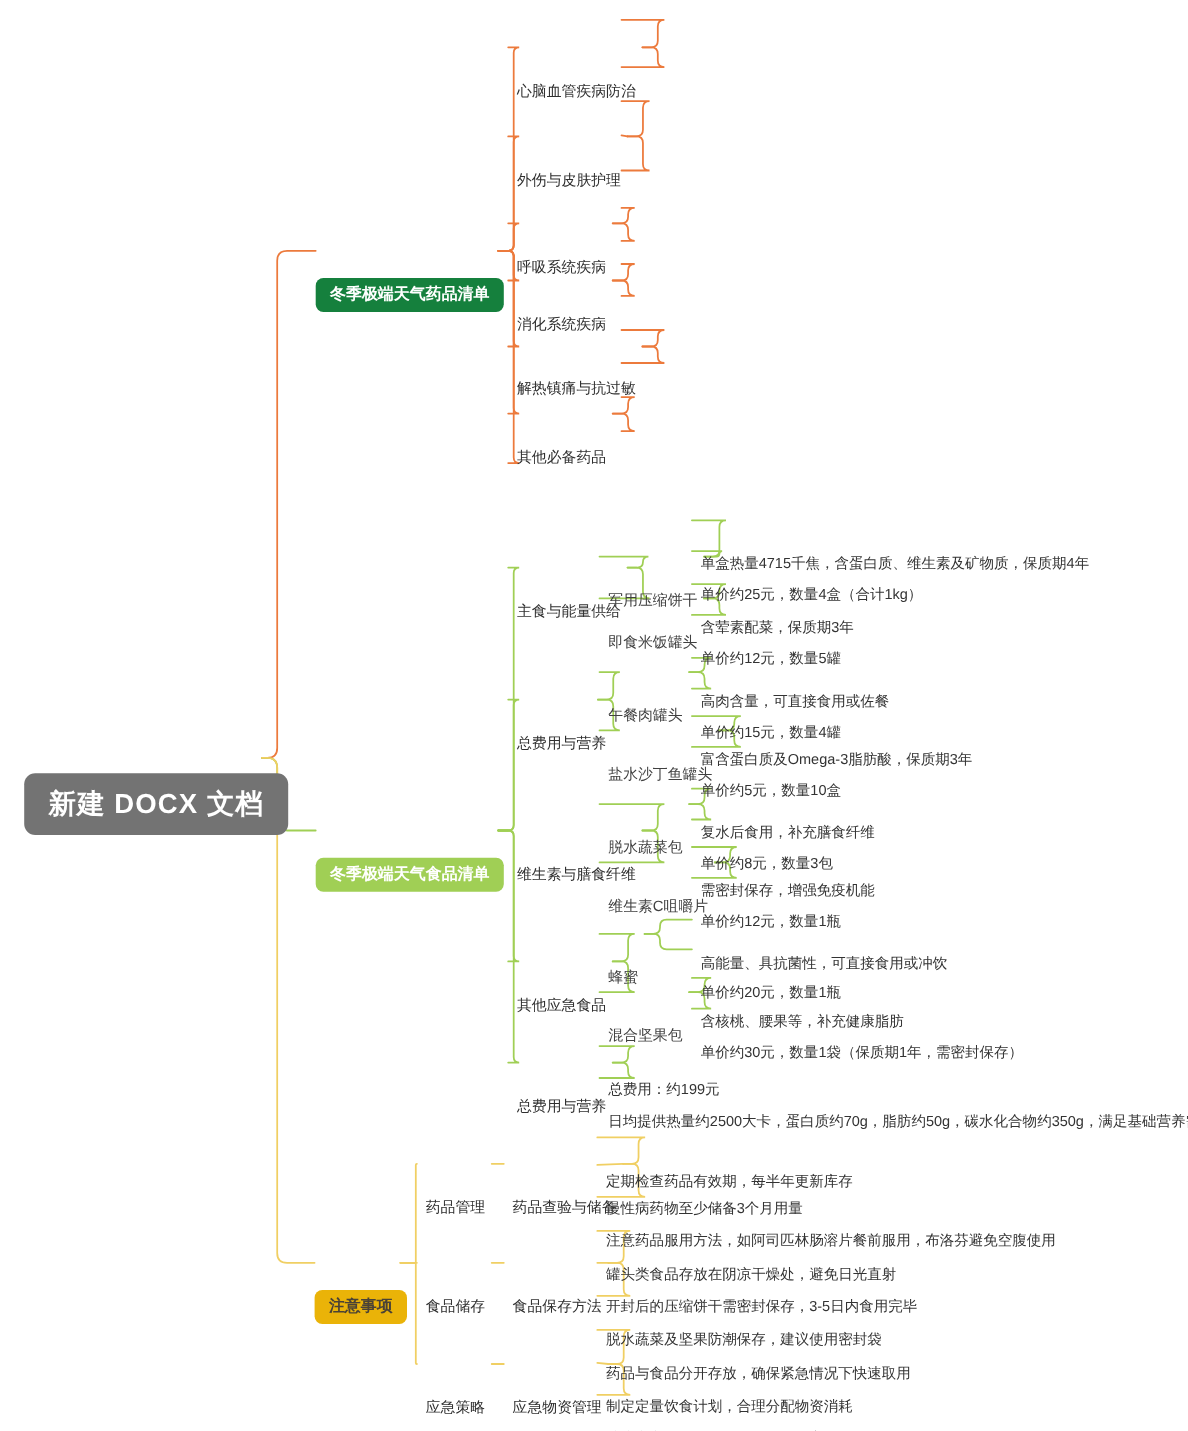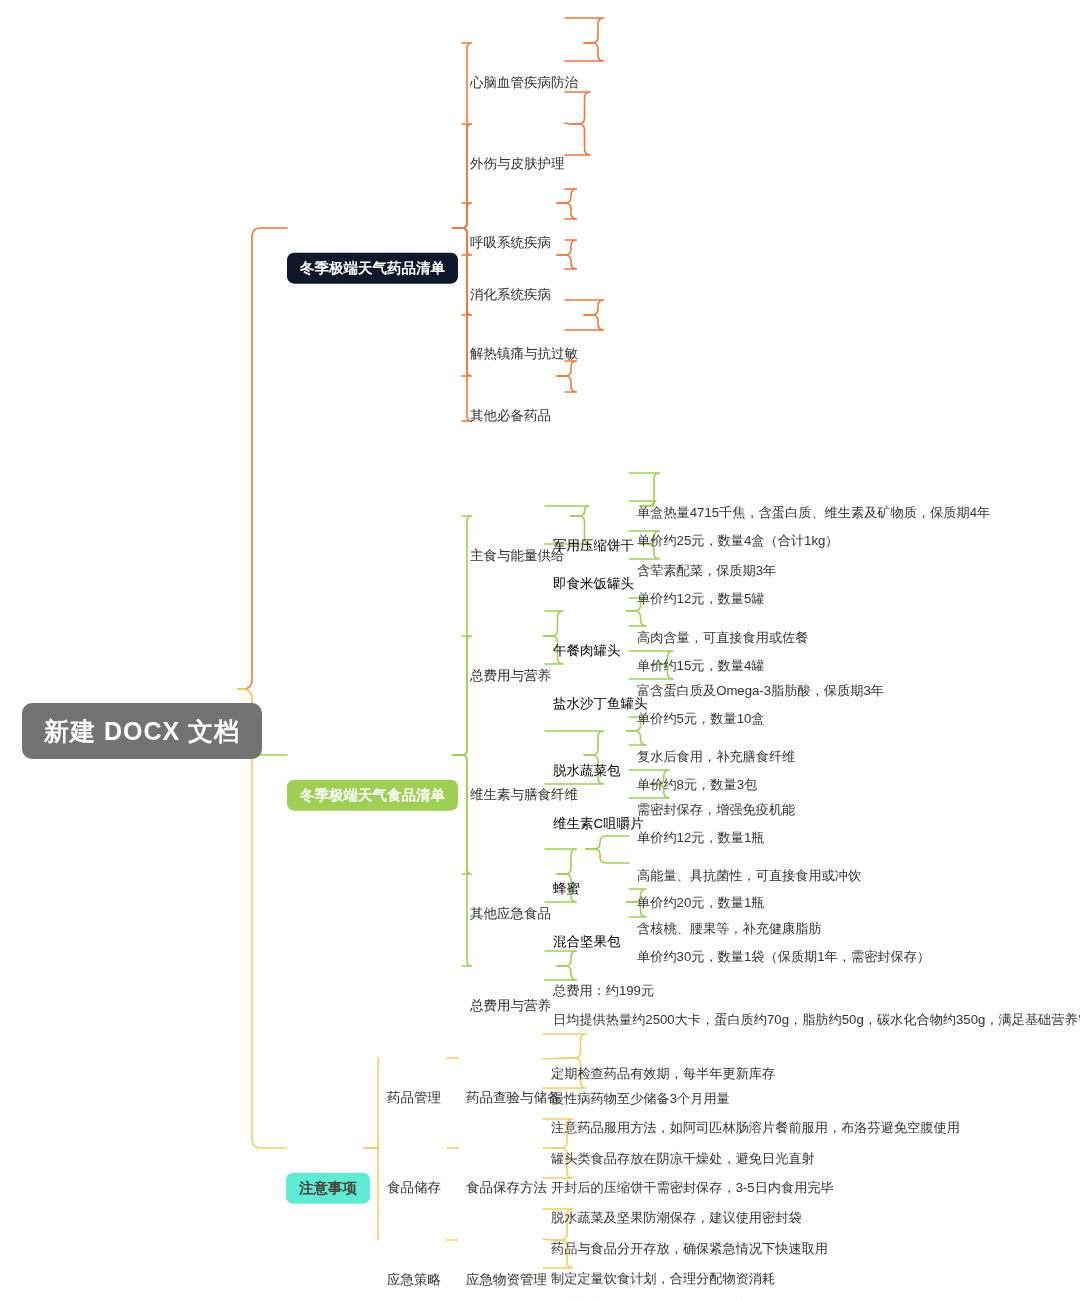--- a/index.html
+++ b/index.html
@@ -16,26 +16,26 @@
 
   .root{
     background:#737373;color:#ffffff;border-radius:10px;
     font-size:25px;font-weight:700;letter-spacing:1px;
     padding:13px 22px;line-height:1.2;
   }
   .branch{
     border-radius:7px;color:#ffffff;font-size:14.5px;font-weight:700;
     padding:7px 13px;line-height:1.15;
   }
-  .branch.orange{background:#0f172a;}
+  .branch.orange{background:#15803d;}
   .branch.green{background:#a0cf55;}
-  .branch.yellow{background:#5eead4;color:#4a4236;}
+  .branch.yellow{background:#eab308;color:#4a4236;}
 
   .cat{font-size:13.5px;color:#2f2f2f;line-height:1.2;}
-  .item{font-size:13.5px;color:#000000;line-height:1.2;}
+  .item{font-size:13.5px;color:#404040;line-height:1.2;}
   .leaf{font-size:13.2px;color:#333333;line-height:1.25;}
 </style>
 </head>
 <body>
 
 <div id="canvas">
   <svg id="wires">
       <path d="M 238 689 L 243 689 Q 252 689 252 680 L 252 237 Q 252 228 261 228 L 287 228" fill="none" stroke="#ec7a3c" stroke-width="1.6" stroke-linecap="round"></path>
       <path d="M 238 689 L 243 689 Q 252 689 252 698 L 252 746 Q 252 755 261 755 L 287 755" fill="none" stroke="#a0cf55" stroke-width="1.6" stroke-linecap="round"></path>
       <path d="M 238 689 L 243 689 Q 252 689 252 698 L 252 1139 Q 252 1148 261 1148 L 286 1148" fill="none" stroke="#f0cf63" stroke-width="1.6" stroke-linecap="round"></path>

